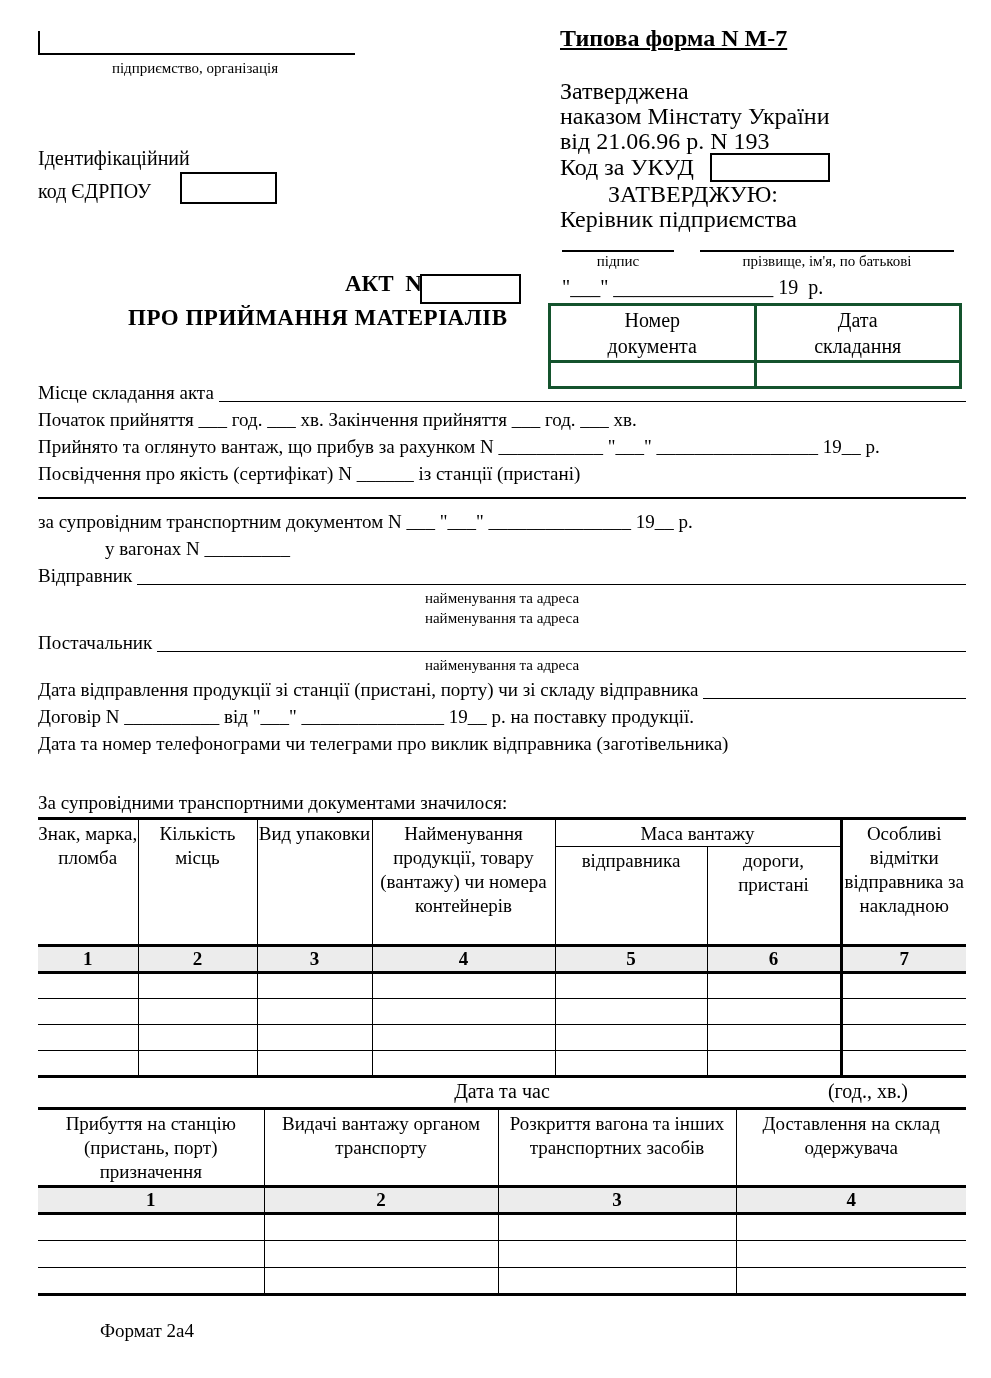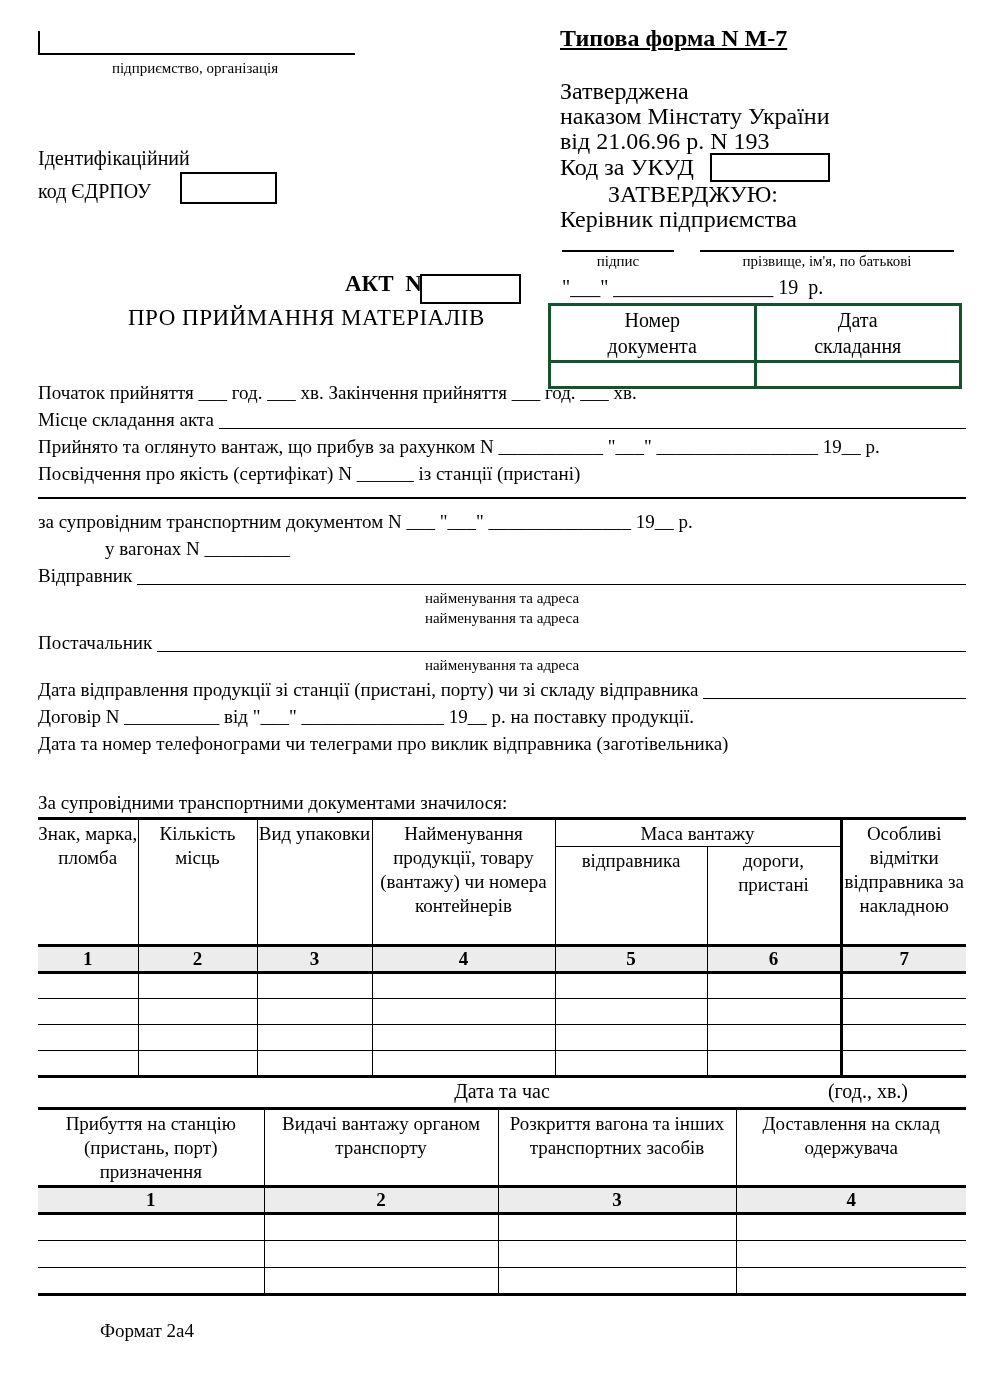--- a/index.html
+++ b/index.html
@@ -37,21 +37,21 @@
   .sig-gap { width:26px; }
   .sig-u2 { flex:1; border-bottom:2px solid #000; }
   .sig-caps { display:flex; font-size:15px; line-height:19px; }
   .sig-c1 { width:112px; text-align:center; }
   .sig-c2 { flex:1; text-align:center; }
   .date-line { margin-top:5px; white-space:pre; }
 
   
   .act-line { left:325px; top:271px; font-size:23px; font-weight:bold; white-space:pre;margin-left:20px; }
   .act-box { left:420px; top:274px; width:101px; height:30px; border:2px solid #000; }
-  .act-sub { left:128px; top:305px; font-size:23px; font-weight:normal; letter-spacing:0.5px; }
+  .act-sub { left:128px; top:305px; font-size:23px; font-weight:bold; letter-spacing:0.5px; }
 
   
   .doc-table-wrap { left:548px; top:303px; width:414px; }
   table.doct { border-collapse:collapse; width:100%; table-layout:fixed; }
   table.doct { border:2px solid #000; }
   table.doct th, table.doct td { border:3px solid #14532d; font-weight:normal; }
   table.doct th { height:54px; font-size:20px; line-height:26px; text-align:center; vertical-align:middle; }
   table.doct td { height:26px; }
   .doct .hwrap { max-width:130px; margin:0 auto; }
 
@@ -149,25 +149,25 @@
       </tr>
       <tr>
         <td></td>
         <td></td>
       </tr>
     </tbody>
       </table>
   </div>
 
   <div class="abs body-block">
-    <div class="bl">Початок прийняття ___ год. ___ хв. Закінчення прийняття ___ год. ___ хв.</div>
     <div class="bl">
       <span>Місце складання акта </span>
       <span class="fill"></span>
     </div>
+    <div class="bl">Початок прийняття ___ год. ___ хв. Закінчення прийняття ___ год. ___ хв.</div>
     <div class="bl">Прийнято та оглянуто вантаж, що прибув за рахунком N ___________ "___" _________________ 19__ р.</div>
     <div class="bl">Посвідчення про якість (сертифікат) N ______ із станції (пристані)</div>
     <div class="sep"></div>
     <div class="bl">за супровідним транспортним документом N ___ "___" _______________ 19__ р.</div>
     <div class="bl indent">у вагонах N _________</div>
     <div class="bl">
       <span>Відправник </span>
       <span class="fill"></span>
     </div>
     <div class="cap">найменування та адреса</div>

